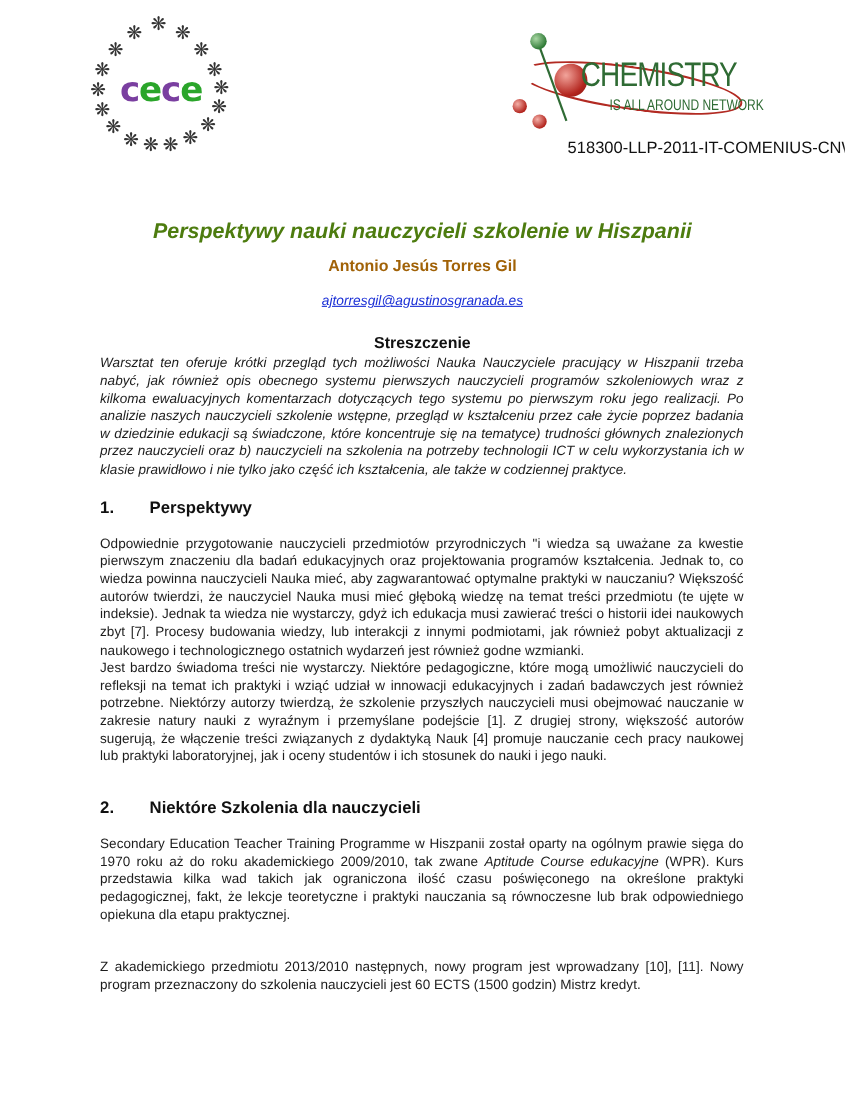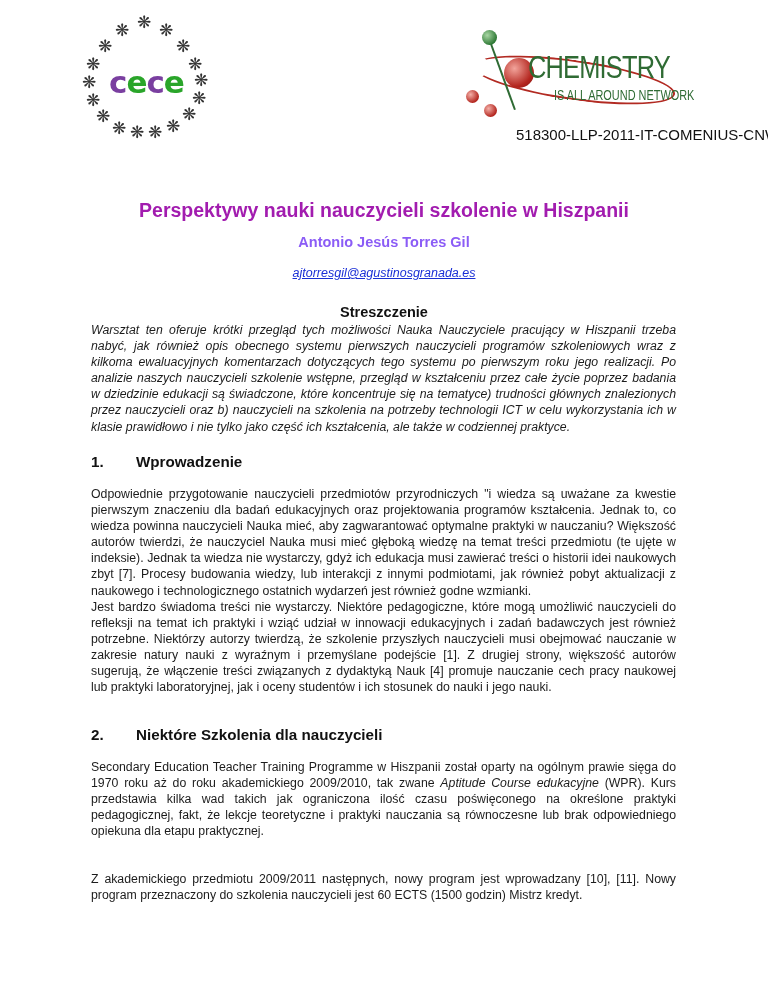--- a/index.html
+++ b/index.html
@@ -21,22 +21,22 @@
   .logo-chem .b-big { left: 42px; top: 28px; width: 30px; height: 30px; background: radial-gradient(circle at 35% 35%, #f2a49b, #b3251e 65%, #7e140f); }
   .logo-chem .b-s1 { left: 4px; top: 60px; width: 13px; height: 13px; background: radial-gradient(circle at 35% 35%, #f4b0a8, #b3251e 70%); }
   .logo-chem .b-s2 { left: 22px; top: 74px; width: 13px; height: 13px; background: radial-gradient(circle at 35% 35%, #f4b0a8, #b3251e 70%); }
   .logo-chem .b-green { left: 20px; top: 0px; width: 15px; height: 15px; background: radial-gradient(circle at 35% 35%, #a9d7a4, #2f7a36 70%); }
   .logo-chem .stem { position: absolute; left: 28px; top: 14px; width: 2px; height: 70px; background: #2f6b34; transform: rotate(-20deg); transform-origin: top; }
   .project-code { position: absolute; left: 0; width: 768px; top: 126px; text-align: right; padding-right: 0; }
   .project-code span { position: absolute; left: 516px; font-size: 15px; color: #111; white-space: nowrap; }
 
   
   .center { position: absolute; left: 0; width: 768px; text-align: center; }
-  .doc-title { top: 199px; font-size: 19.5px; font-weight: bold; color: #a21caf; }
-  .author { top: 234px; font-size: 14.5px; font-weight: bold; color: #8b5cf6; }
+  .doc-title { top: 199px; font-size: 19.5px; font-weight: bold; color: #4d7c0f; font-style: italic; }
+  .author { top: 234px; font-size: 14.5px; font-weight: bold; color: #a16207; }
   .affil { top: 252px; font-size: 12.5px; color: #111; }
   .email { top: 266px; font-size: 12.5px; color: #1a2fd6; font-style: italic; text-decoration: underline; }
   .abstract-head { top: 304px; font-size: 14.5px; font-weight: bold; color: #111; }
 
   .para { position: absolute; left: 91px; width: 585px; font-size: 12.3px; line-height: 16.1px; text-align: justify; color: #1c1c1c; }
   .para.italic { font-style: italic; }
   .abstract { top: 322px; }
   .p1 { top: 486px; }
   .p2 { top: 599px; }
   .p3 { top: 759px; }
@@ -91,25 +91,25 @@
 
   <div class="center doc-title">Perspektywy nauki nauczycieli szkolenie w Hiszpanii</div>
   <div class="center author">Antonio Jesús Torres Gil</div>
   <div class="center email"><span>ajtorresgil@agustinosgranada.es</span></div>
 
   <div class="center abstract-head">Streszczenie</div>
   <div class="para italic abstract">Warsztat ten oferuje krótki przegląd tych możliwości Nauka Nauczyciele pracujący w Hiszpanii trzeba nabyć, jak również opis obecnego systemu pierwszych nauczycieli programów szkoleniowych wraz z kilkoma ewaluacyjnych komentarzach dotyczących tego systemu po pierwszym roku jego realizacji. Po analizie naszych nauczycieli szkolenie wstępne, przegląd w kształceniu przez całe życie poprzez badania w dziedzinie edukacji są świadczone, które koncentruje się na tematyce) trudności głównych znalezionych przez nauczycieli oraz b) nauczycieli na szkolenia na potrzeby technologii ICT w celu wykorzystania ich w klasie prawidłowo i nie tylko jako część ich kształcenia, ale także w codziennej praktyce.</div>
 
   <div class="section s1">
     <span class="num">1.</span>
-    <span class="label">Wprowadzenie</span>
+    <span class="label">Perspektywy</span>
   </div>
   <div class="para p1">Odpowiednie przygotowanie nauczycieli przedmiotów przyrodniczych "i wiedza są uważane za kwestie pierwszym znaczeniu dla badań edukacyjnych oraz projektowania programów kształcenia. Jednak to, co wiedza powinna nauczycieli Nauka mieć, aby zagwarantować optymalne praktyki w nauczaniu? Większość autorów twierdzi, że nauczyciel Nauka musi mieć głęboką wiedzę na temat treści przedmiotu (te ujęte w indeksie). Jednak ta wiedza nie wystarczy, gdyż ich edukacja musi zawierać treści o historii idei naukowych zbyt [7]. Procesy budowania wiedzy, lub interakcji z innymi podmiotami, jak również pobyt aktualizacji z naukowego i technologicznego ostatnich wydarzeń jest również godne wzmianki.</div>
   <div class="para p2">Jest bardzo świadoma treści nie wystarczy. Niektóre pedagogiczne, które mogą umożliwić nauczycieli do refleksji na temat ich praktyki i wziąć udział w innowacji edukacyjnych i zadań badawczych jest również potrzebne. Niektórzy autorzy twierdzą, że szkolenie przyszłych nauczycieli musi obejmować nauczanie w zakresie natury nauki z wyraźnym i przemyślane podejście [1]. Z drugiej strony, większość autorów sugerują, że włączenie treści związanych z dydaktyką Nauk [4] promuje nauczanie cech pracy naukowej lub praktyki laboratoryjnej, jak i oceny studentów i ich stosunek do nauki i jego nauki.</div>
 
   <div class="section s2">
     <span class="num">2.</span>
     <span class="label">Niektóre Szkolenia dla nauczycieli</span>
   </div>
   <div class="para p3"><span>Secondary Education Teacher Training Programme w Hiszpanii został oparty na ogólnym prawie sięga do 1970 roku aż do roku akademickiego 2009/2010, tak zwane </span><em>Aptitude Course edukacyjne</em><span> (WPR). Kurs przedstawia kilka wad takich jak ograniczona ilość czasu poświęconego na określone praktyki pedagogicznej, fakt, że lekcje teoretyczne i praktyki nauczania są równoczesne lub brak odpowiedniego opiekuna dla etapu praktycznej.</span></div>
-  <div class="para p4">Z akademickiego przedmiotu 2009/2011 następnych, nowy program jest wprowadzany [10], [11]. Nowy program przeznaczony do szkolenia nauczycieli jest 60 ECTS (1500 godzin) Mistrz kredyt.</div>
+  <div class="para p4">Z akademickiego przedmiotu 2013/2010 następnych, nowy program jest wprowadzany [10], [11]. Nowy program przeznaczony do szkolenia nauczycieli jest 60 ECTS (1500 godzin) Mistrz kredyt.</div>
 
 </div>
 
 </body></html>

